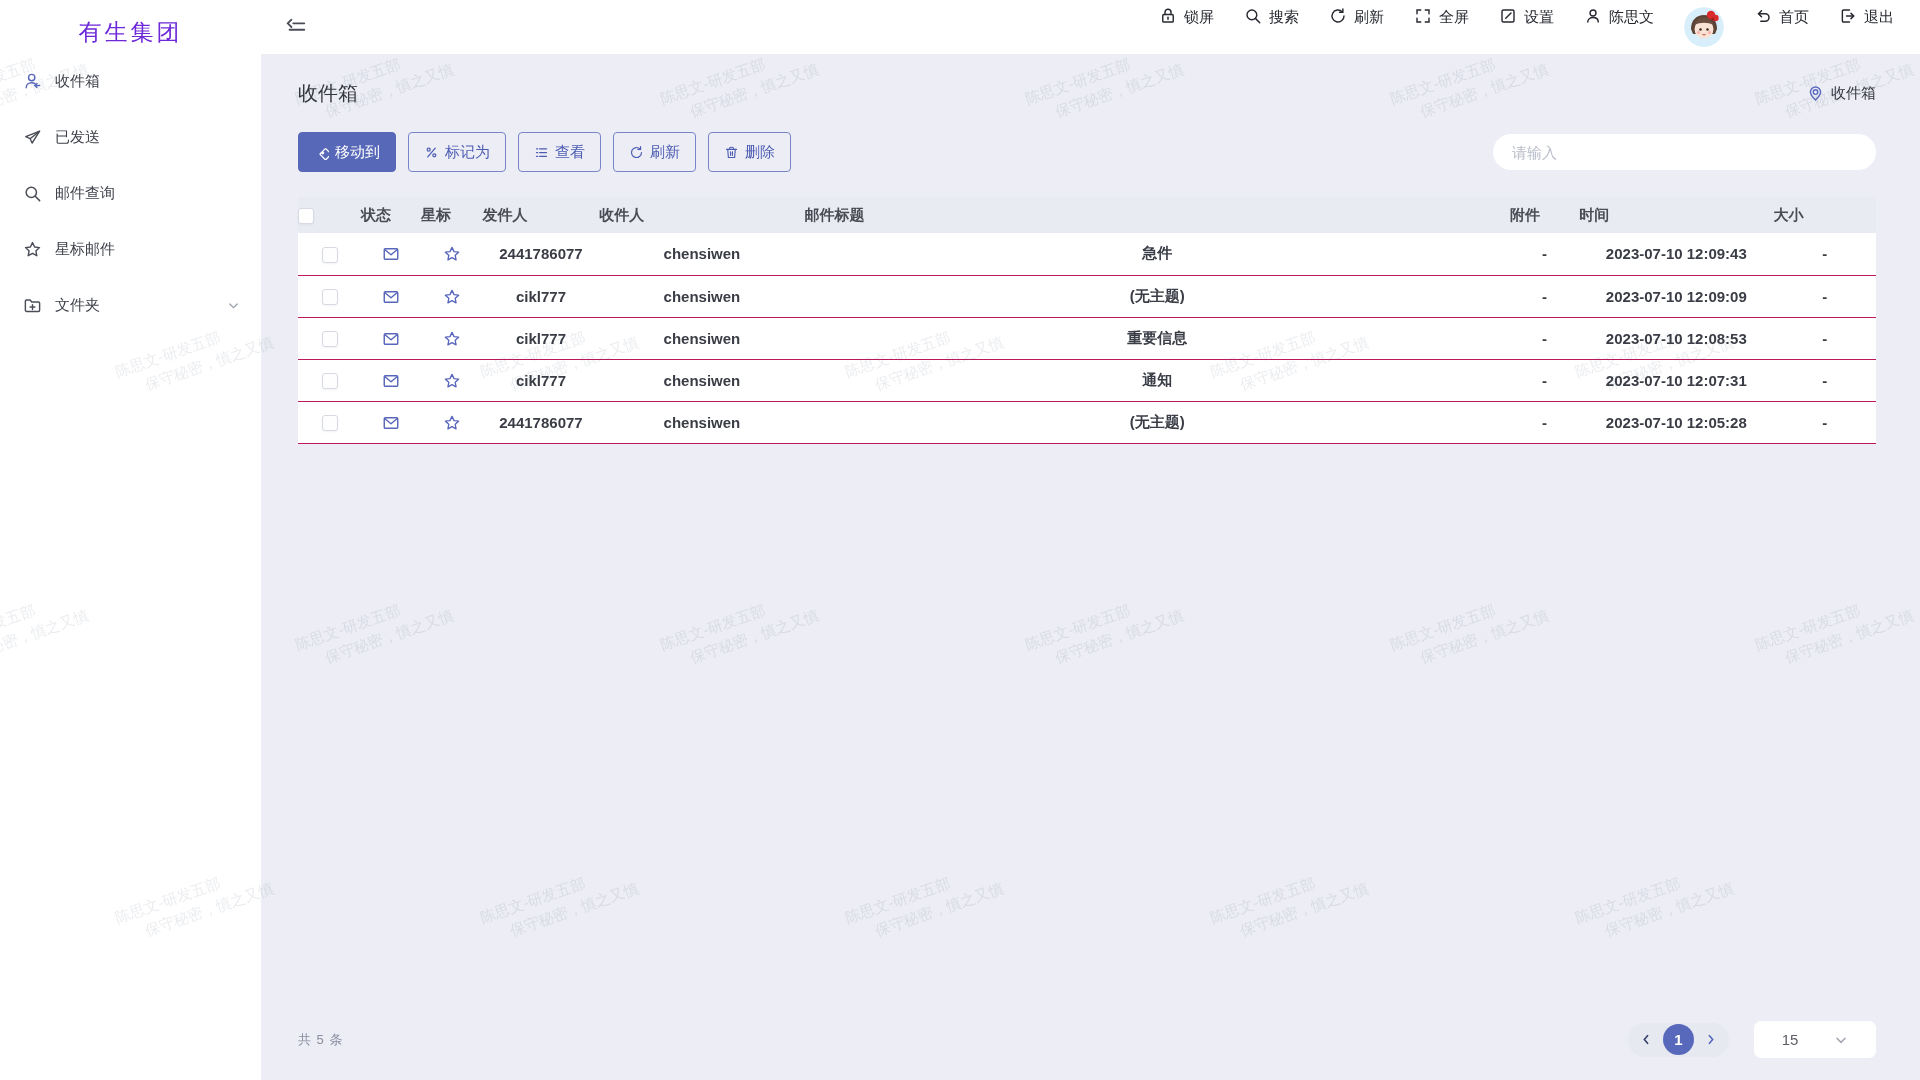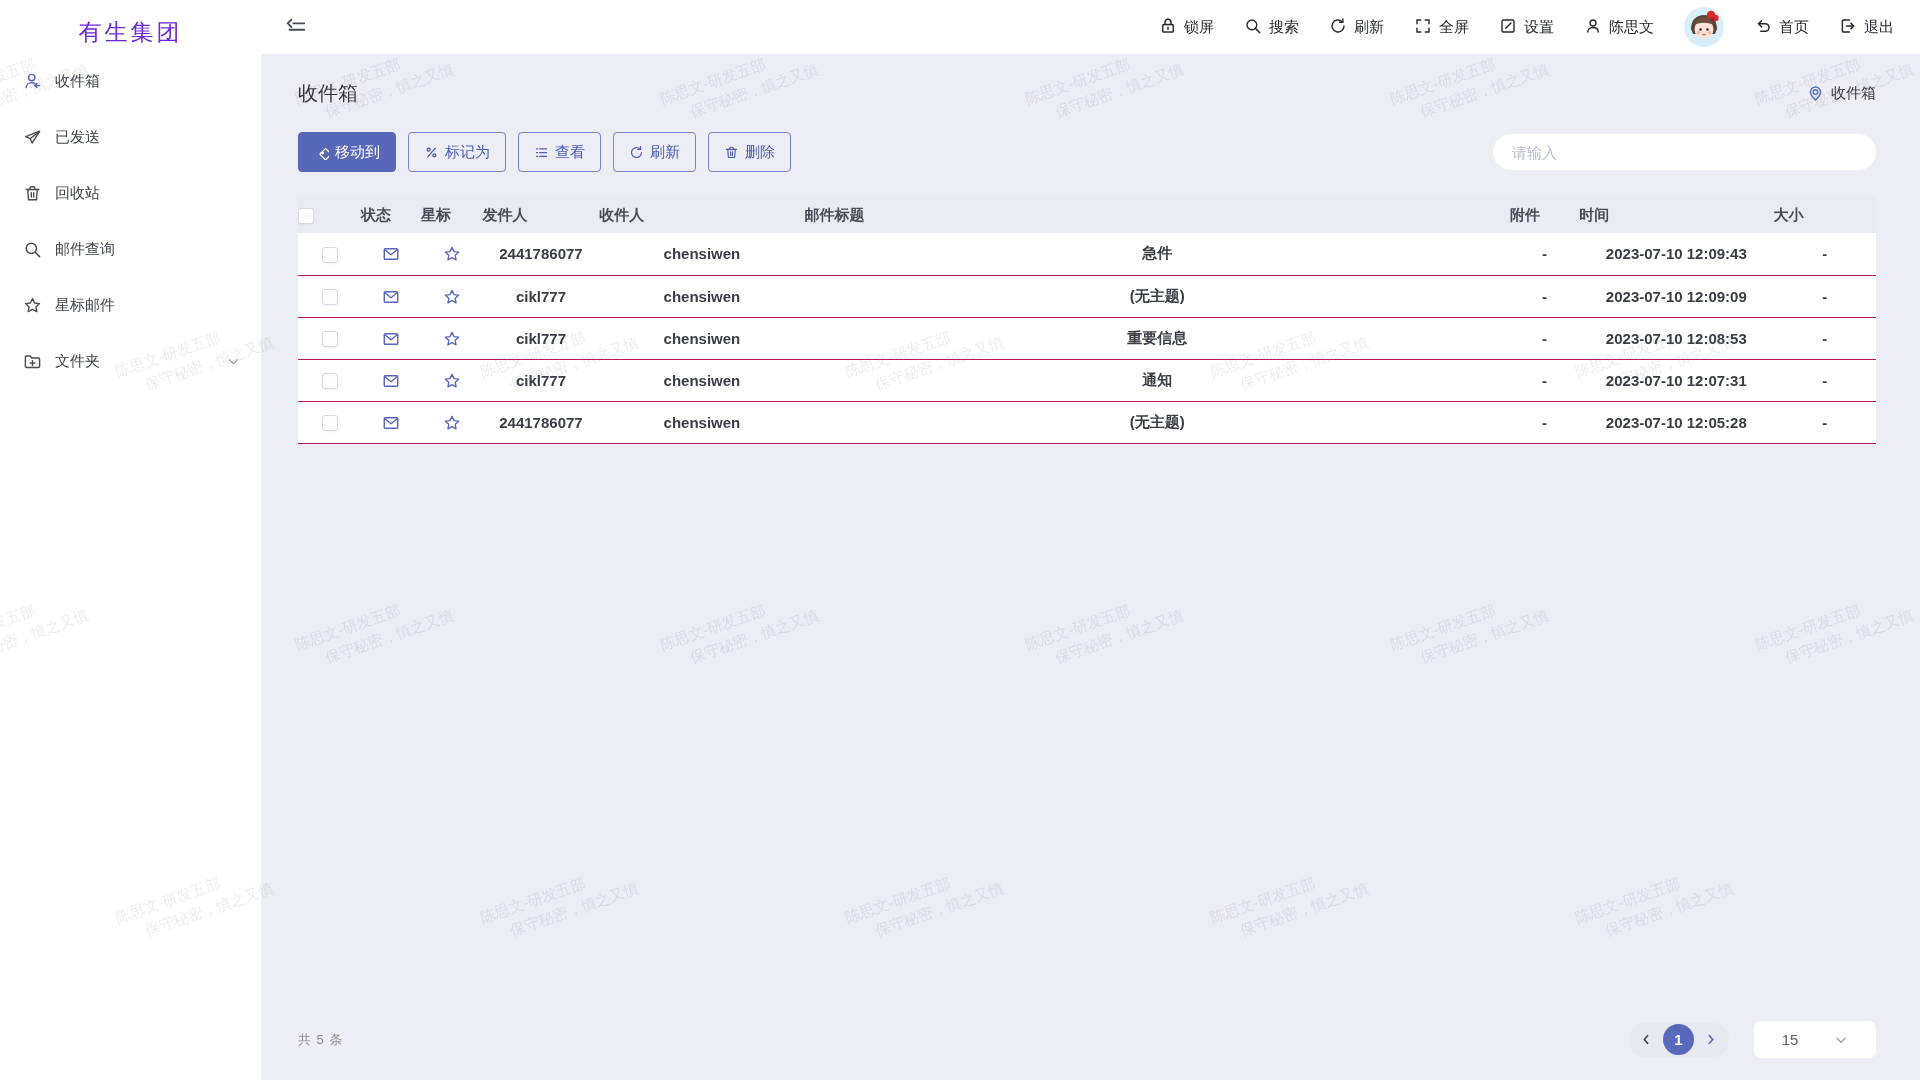--- a/index.html
+++ b/index.html
@@ -13,21 +13,21 @@
   .nav-item { display:flex; align-items:center; height:56px; padding:0 20px 0 22px; font-size:15px; color:#3c3f48; cursor:pointer; }
   .nav-item .nicon { width:20px; height:20px; margin-right:13px; color:#4a4d57; display:flex; align-items:center; justify-content:center; }
   .nav-item.active .nicon { color:#5868bb; }
   .nav-item .chev { margin-left:auto; color:#9aa0ab; display:flex; }
   .nav-item svg { width:19px; height:19px; }
 
   
   .topbar { position:absolute; left:261px; right:0; top:0; height:54px; background:#fff; display:flex; align-items:center; padding:0 26px 0 24px; z-index:2; }
   .collapse { color:#4a4d57; cursor:pointer; display:flex; }
   .collapse svg { width:22px; height:22px; }
-  .top-actions { margin-left:auto; display:flex; align-items:center; gap:30px; }
+  .top-actions { margin-left:auto; display:flex; align-items:flex-start; gap:30px; }
   .top-item { display:flex; align-items:center; gap:7px; font-size:15px; color:#26282f; cursor:pointer; white-space:nowrap; }
   .top-item svg { width:18px; height:18px; color:#26282f; }
   .avatar { width:40px; height:40px; border-radius:50%; overflow:hidden; cursor:pointer; flex:0 0 auto; }
   .avatar svg { width:40px; height:40px; display:block; }
 
   
   .content { position:absolute; left:261px; top:54px; right:0; bottom:0; background:#ecedf5; padding:26px 44px 16px 37px; display:flex; flex-direction:column; z-index:1; }
   .page-head { display:flex; align-items:center; justify-content:space-between; }
   .page-title { font-size:20px; color:#33353d; }
   .breadcrumb { display:flex; align-items:center; gap:7px; font-size:15px; color:#33353d; cursor:pointer; }
@@ -89,32 +89,20 @@
   <div class="nav-item">
     <span class="nicon">
           <svg viewBox="0 0 24 24" fill="none" stroke="currentColor" stroke-width="1.8" stroke-linejoin="round">
             <path d="M21 4L3.5 11l5.5 2.5L11.5 19 21 4z"></path>
             <path d="M9 13.5L21 4"></path>
           </svg>
         </span>
     <span class="nlabel">已发送</span>
   </div>
 
-  <div class="nav-item">
-    <span class="nicon">
-          <svg viewBox="0 0 24 24" fill="none" stroke="currentColor" stroke-width="1.8" stroke-linecap="round">
-            <path d="M4 7h16"></path>
-            <path d="M9 7V5a1.5 1.5 0 0 1 1.5-1.5h3A1.5 1.5 0 0 1 15 5v2"></path>
-            <path d="M6 7l1 13h10l1-13"></path>
-            <line x1="10.5" y1="11" x2="10.5" y2="16.5"></line>
-            <line x1="13.5" y1="11" x2="13.5" y2="16.5"></line>
-          </svg>
-        </span>
-    <span class="nlabel">回收站</span>
-  </div>
 
   <div class="nav-item">
     <span class="nicon">
           <svg viewBox="0 0 24 24" fill="none" stroke="currentColor" stroke-width="1.9" stroke-linecap="round">
             <circle cx="10.5" cy="10.5" r="6.5"></circle>
             <line x1="15.5" y1="15.5" x2="21" y2="21"></line>
           </svg>
         </span>
     <span class="nlabel">邮件查询</span>
   </div>

